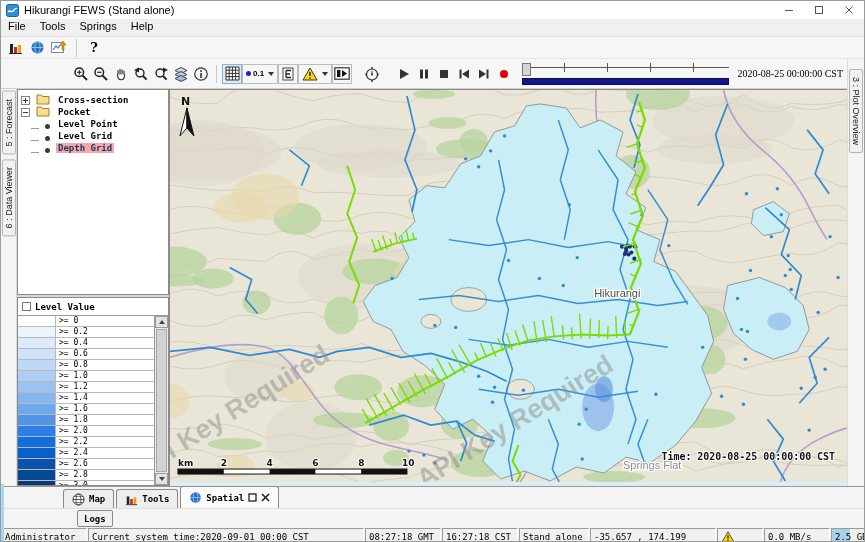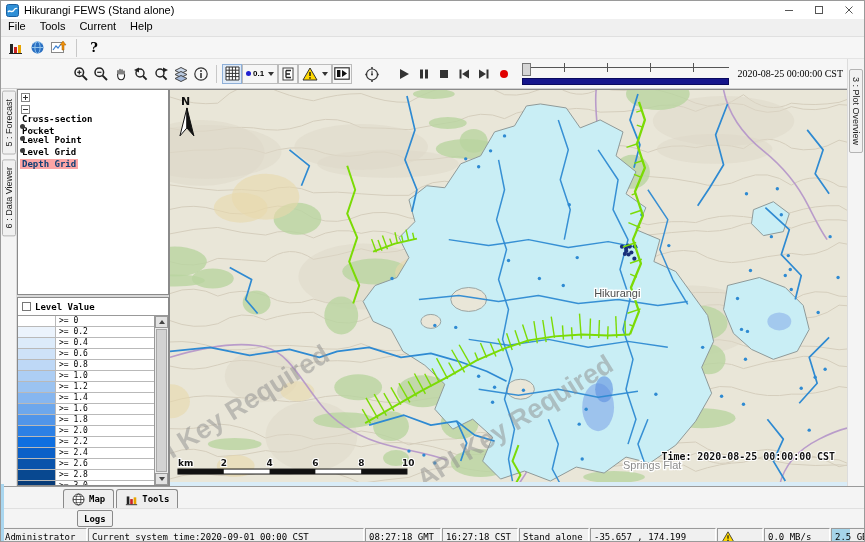--- a/index.html
+++ b/index.html
@@ -39,21 +39,21 @@
   .center-col{width:848px;display:flex;flex-direction:column;}
   .main-area{display:flex;height:397px;}
   .vstrip{width:16px;background:#f4f4f4;display:flex;flex-direction:column;align-items:center;padding-top:2px;box-sizing:border-box;gap:4px;border-right:1px solid #dcdcdc;}
   .vstrip-r{width:17px;background:#f4f4f4;display:flex;flex-direction:column;align-items:center;padding-top:10px;box-sizing:border-box;border-left:1px solid #dcdcdc;}
   .vtab{font-size:9px;background:#f1f1f1;border:1px solid #b4b4b4;border-radius:2px;padding:7px 1px;color:#222;}
   .vtab.left{writing-mode:vertical-rl;transform:rotate(180deg);}
   .vtab.right{writing-mode:vertical-rl;}
   
   .left-panel{width:152px;display:flex;flex-direction:column;background:#ececec;box-sizing:border-box;}
   .tree-box{height:206px;background:#fff;border:1px solid #8a8a8a;box-sizing:border-box;overflow:hidden;padding:3px 0 0 2px;}
-  .tree-row{display:flex;align-items:flex-start;height:12px;gap:6px;font-family:"DejaVu Sans Mono",monospace;font-size:9px;font-weight:bold;white-space:nowrap;flex-direction:column;}
+  .tree-row{display:flex;align-items:flex-end;height:12px;gap:6px;font-family:"DejaVu Sans Mono",monospace;font-size:9px;font-weight:bold;white-space:nowrap;}
   .tree-row .exp{margin-left:1px;flex:0 0 auto;}
   .tree-row .twig{width:8px;height:1px;background:#999;margin-left:11px;flex:0 0 auto;}
   .tree-row .bullet{width:5px;height:5px;border-radius:50%;background:#3a3a3a;flex:0 0 auto;}
   .tree-row .tlabel{padding:0 2px;}
   .tree-row.sel .tlabel{background:#fca5a5;color:#0e3e74;}
   .splitter{height:2px;background:#d8d8d8;}
   .legend-box{flex:1;background:#fff;border:1px solid #8a8a8a;box-sizing:border-box;display:flex;flex-direction:column;overflow:hidden;}
   .lg-check{height:17px;display:flex;align-items:center;gap:4px;padding-left:4px;font-family:"DejaVu Sans Mono",monospace;font-size:9px;font-weight:bold;}
   .cb{width:9px;height:9px;background:#fff;border:1px solid #777;box-sizing:border-box;}
   .lg-table{flex:1;display:flex;border-top:1px solid #999;overflow:hidden;}
@@ -114,21 +114,21 @@
       <svg class="ic" width="10" height="10" viewBox="0 0 10 10">
           <path d="M1.5 1.5 L8.5 8.5 M8.5 1.5 L1.5 8.5" stroke="#555" stroke-width="1"></path>
         </svg>
     </div>
   </div>
 </div>
 
 <div class="menubar">
   <span class="menu-item">File</span>
   <span class="menu-item">Tools</span>
-  <span class="menu-item">Current</span>
+  <span class="menu-item">Springs</span>
   <span class="menu-item">Help</span>
 </div>
 
 <div class="toolbar1">
   <div class="tb">
     <svg class="ic" width="15" height="15" viewBox="0 0 15 15">
       <rect x="2" y="4" width="3" height="9" fill="#222"></rect>
         <rect x="6" y="7" width="3" height="6" fill="#c22"></rect>
         <rect x="10" y="5" width="3" height="8" fill="#e8a400"></rect>
         <line x1="1" y1="13.5" x2="14" y2="13.5" stroke="#222"></line>
@@ -701,20 +701,34 @@
   </div>
   <div class="btab">
     <svg class="ic" width="13" height="13" viewBox="0 0 15 15">
         <rect x="2" y="4" width="3" height="9" fill="#222"></rect>
         <rect x="6" y="7" width="3" height="6" fill="#c22"></rect>
         <rect x="10" y="5" width="3" height="8" fill="#e8a400"></rect>
         <line x1="1" y1="13.5" x2="14" y2="13.5" stroke="#222"></line>
       </svg>
     <span>Tools</span>
   </div>
+  <div class="btab active">
+    <svg class="ic" width="13" height="13" viewBox="0 0 15 15">
+        <circle cx="7.5" cy="7.5" r="6" fill="#2a6fc2"></circle>
+        <ellipse cx="7.5" cy="7.5" rx="2.6" ry="6" fill="none" stroke="#8fc3ec" stroke-width="1"></ellipse>
+        <line x1="1.5" y1="7.5" x2="13.5" y2="7.5" stroke="#8fc3ec" stroke-width="1"></line>
+      </svg>
+    <span>Spatial</span>
+    <svg class="ic" width="9" height="9" viewBox="0 0 9 9">
+        <rect x="1" y="1" width="7" height="7" fill="none" stroke="#222" stroke-width="1.3"></rect>
+      </svg>
+    <svg class="ic" width="9" height="9" viewBox="0 0 9 9">
+        <path d="M1 1 L8 8 M8 1 L1 8" stroke="#222" stroke-width="1.6"></path>
+      </svg>
+  </div>
 </div>
 <div class="edge-accent"></div>
 
 <div class="logsrow">
   <div class="logsbtn">Logs</div>
 </div>
 
 <div class="statusbar">
   <div class="scell" style="width:86px">Administrator</div>
   <div class="scell" style="width:276px">Current system time:2020-09-01 00:00 CST</div>

